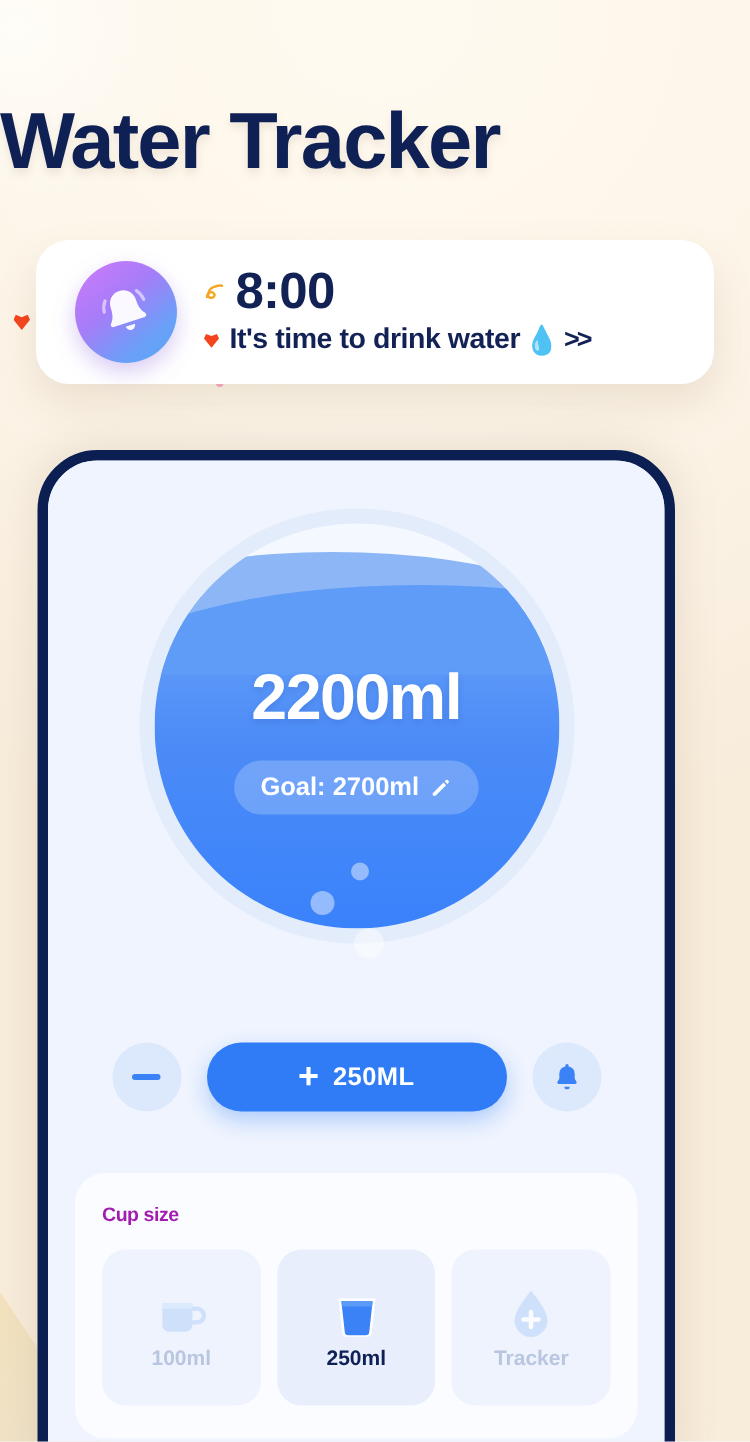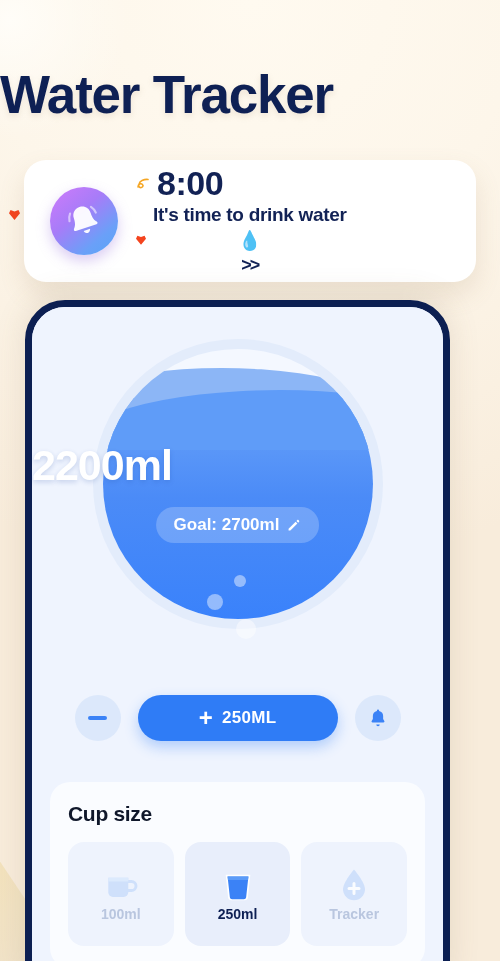--- a/index.html
+++ b/index.html
@@ -51,21 +51,21 @@
   #page-title{
     position:absolute; top:64px; left:0; width:100%;
     font-size:53px; font-weight:bold; letter-spacing:-1.2px;
     color:#0e2054;
     text-shadow:0 3px 6px rgba(160,140,110,.18);
   }
 
   
   #notification-card{
     position:absolute; left:24px; top:160px;
-    width:452px; height:122px;
+    width:452px; height:96px;
     background:#ffffff;
     border-radius:22px;
     box-shadow:0 12px 26px rgba(150,120,80,.16);
     display:flex; align-items:center;
   }
   #notif-avatar{
     width:68px; height:68px; border-radius:50%;
     margin-left:26px; flex:0 0 auto;
     background:linear-gradient(140deg,#cf7bfb 0%, #a77cf8 40%, #6aa0f8 75%, #59a5f6 100%);
     position:relative;
@@ -73,21 +73,21 @@
   }
   #notif-avatar svg{ position:absolute; left:50%; top:50%; transform:translate(-50%,-50%) rotate(-18deg); }
   #notif-text{ margin-left:18px; display:flex; flex-direction:column; gap:2px; }
   .notif-row{ display:flex; align-items:center; gap:7px; }
   #notif-squiggle{ width:14px; height:14px; flex:0 0 auto; }
   #notif-heart{
     width:10px;height:10px;flex:0 0 auto;background:#f4441e;
     clip-path:polygon(50% 100%, 0% 38%, 14% 8%, 50% 22%, 86% 8%, 100% 38%);
   }
   #notif-time{ font-size:34px; font-weight:bold; color:#122255; letter-spacing:-0.5px; line-height:1.05; }
-  #notif-message{ font-size:19px; font-weight:bold; color:#122255; letter-spacing:-0.3px; display:flex; align-items:center; gap:3px;flex-direction:column;}
+  #notif-message{ font-size:19px; font-weight:bold; color:#122255; letter-spacing:-0.3px; display:flex; align-items:center; gap:3px;}
   #notif-chevrons{ font-size:18px; font-weight:bold; color:#122255; letter-spacing:-2px; }
 
   
   #phone-frame{
     position:absolute; left:25px; top:300px;
     width:425px; height:700px;
     border:7px solid #0c1f52;
     border-radius:40px;
     background:#eff4fe;
     overflow:hidden;
@@ -119,20 +119,21 @@
     transform:scaleX(1.25) translateX(-4%);
   }
   #wave-front{
     top:-8px; height:60px;
     background:#5f9cf8;
     border-radius:50% 50% 0 0 / 100% 100% 0 0;
     transform:scaleX(1.3) translateX(10%);
   }
   #water-amount{
     position:absolute; top:134px; left:0; width:100%;
+    text-align:center;
     font-size:43px; font-weight:bold; color:#fff; letter-spacing:-1px;
     text-shadow:0 2px 5px rgba(30,70,160,.2);
   }
   #goal-pill{
     position:absolute; top:200px; left:50%; transform:translateX(-50%);
     background:rgba(255,255,255,.22);
     border-radius:20px;
     padding:8px 18px;
     display:flex; align-items:center; gap:7px;
     color:#fff; font-size:17px; font-weight:bold;
@@ -164,21 +165,21 @@
   #add-plus{ font-size:24px; font-weight:bold; line-height:0; }
 
   
   #cup-size-panel{
     position:absolute; top:475px; left:18px; right:18px;
     background:#fafcff;
     border-radius:20px;
     padding:20px 18px 22px 18px;
   }
   #cup-size-title{
-    font-size:21px; font-weight:bold; color:#0f172a; letter-spacing:-.3px;
+    font-size:13px; font-weight:bold; color:#a21caf; letter-spacing:-.3px;
     margin-bottom:16px;
   }
   #cup-size-grid{ display:flex; gap:11px; }
   .cup-card{
     flex:1 1 0; height:104px;
     background:#eef3fd; border-radius:16px;
     display:flex; flex-direction:column; align-items:center; justify-content:center;
     cursor:pointer; border:none;
   }
   .cup-card.selected{ background:#e8eefb; }

